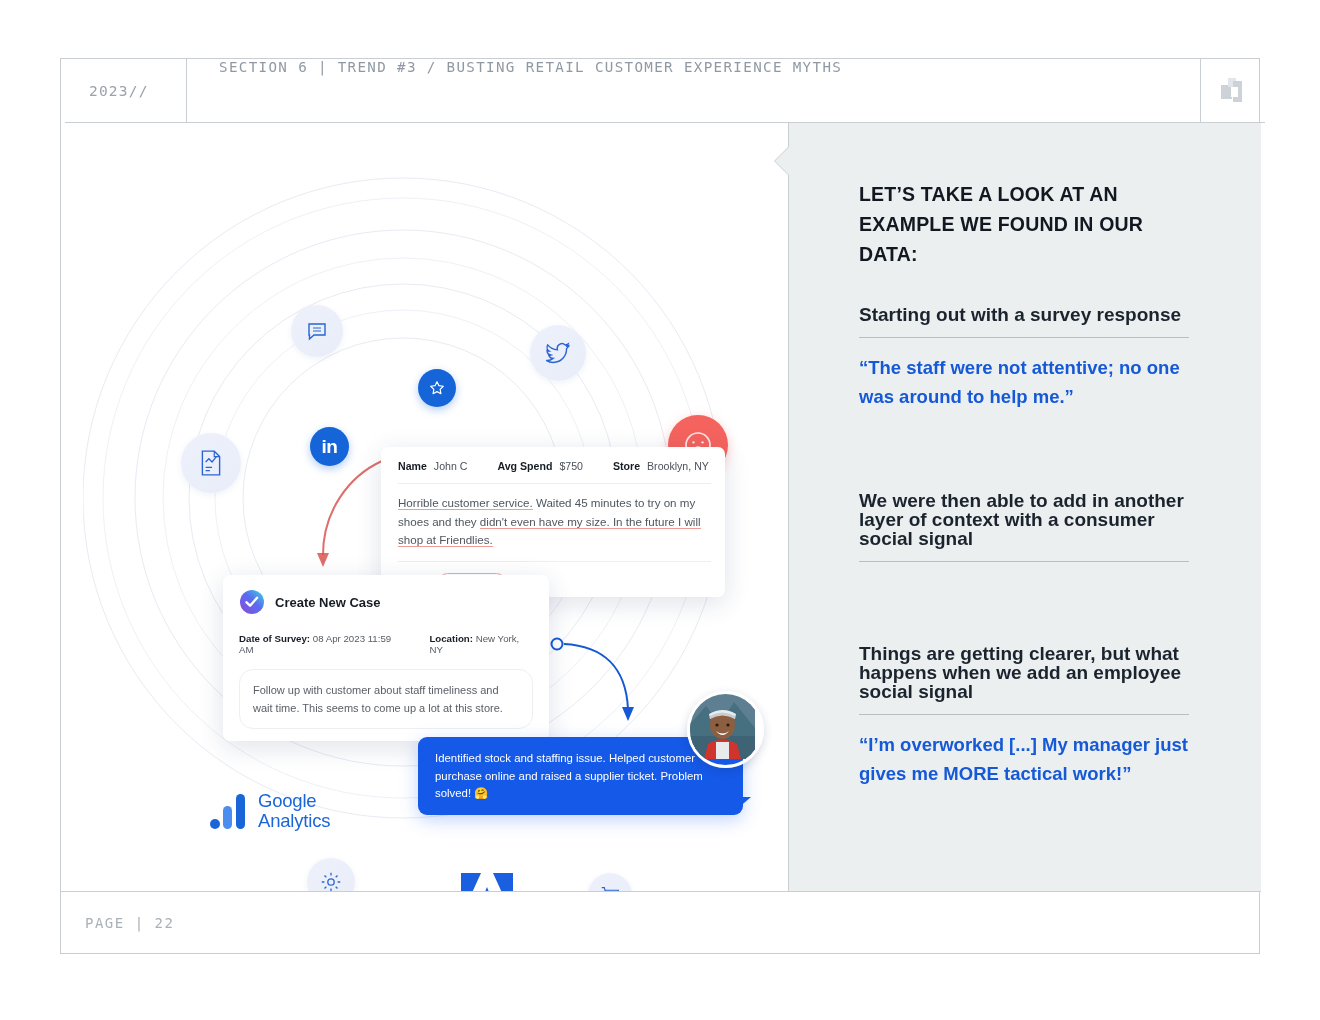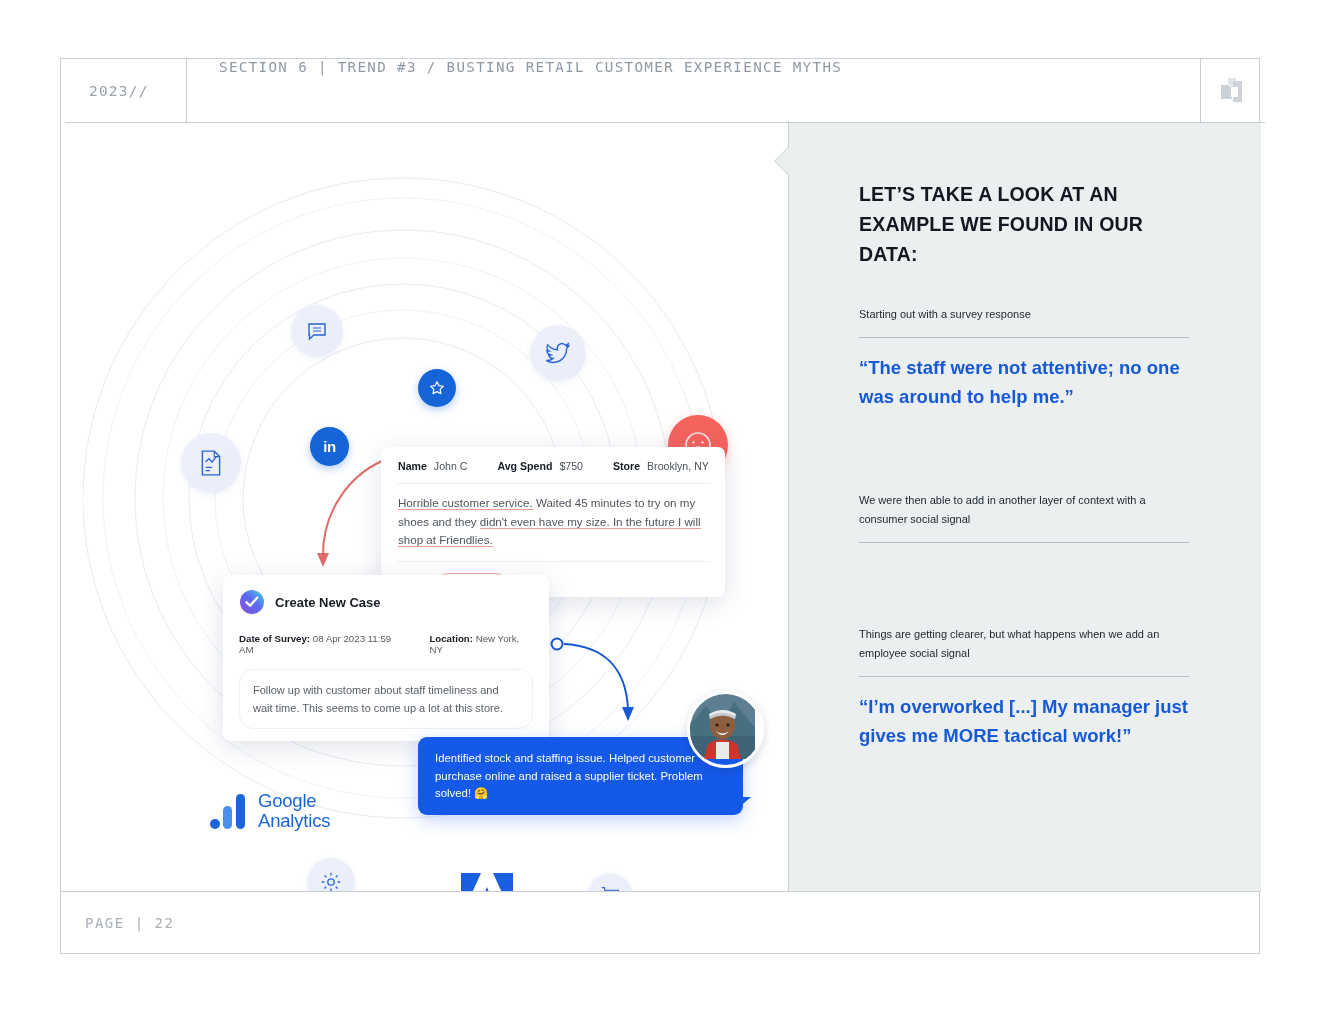--- a/index.html
+++ b/index.html
@@ -21,21 +21,21 @@
   .notch{position:absolute;left:-14px;top:24px;width:0;height:0;border-top:14px solid transparent;border-bottom:14px solid transparent;border-right:14px solid #eceff0;}
   .notch-o{position:absolute;left:-15px;top:23px;width:0;height:0;border-top:15px solid transparent;border-bottom:15px solid transparent;border-right:15px solid #c9ced3;}
 
   
   .ftr{position:absolute;left:0;bottom:0;width:1200px;height:62px;border-top:1px solid #c9ced3;box-sizing:border-box;display:flex;align-items:center;padding-left:24px;
        font-family:"DejaVu Sans Mono","Liberation Mono",monospace;font-size:14px;letter-spacing:1.5px;color:#a9b0b7;}
 
   
   .rp{position:absolute;left:70px;top:56px;width:330px;}
   .rp-head{font-size:19.5px;font-weight:700;line-height:30px;color:#111821;letter-spacing:.2px;}
-  .rp-lead{margin-top:36px;font-size:11px;font-weight:400;color:#1b242e;line-height:19px;}
+  .rp-lead{margin-top:36px;font-size:19px;font-weight:700;color:#1b242e;line-height:19px;}
   .rp-rule{margin-top:13px;border-top:1px solid #b9bfc4;}
   .rp-quote{margin-top:15px;font-size:18.5px;font-weight:700;line-height:29px;color:#1559d6;}
   .sp1{height:44px;} .sp2{height:46px;}
 
   
   .stage{position:absolute;left:22px;top:20px;width:690px;height:718px;}
   .orbitsvg{position:absolute;left:0;top:0;}
 
   .badge{position:absolute;border-radius:50%;display:flex;align-items:center;justify-content:center;box-sizing:border-box;}
   .badge-soft{background:linear-gradient(145deg,#eef1fb 0%,#e8edf9 100%);box-shadow:0 2px 6px rgba(40,70,140,.07);}
@@ -142,21 +142,21 @@
         </div>
         <div class="badge badge-red" style="left:585px;top:272px;width:60px;height:60px;">
           <svg width="32" height="32" viewBox="0 0 24 24" fill="none" stroke="#fce3e2" stroke-width="1.3">
             <circle cx="12" cy="12" r="9"></circle>
             <circle cx="8.6" cy="10" r=".9" fill="#fce3e2" stroke="none"></circle>
             <circle cx="15.4" cy="10" r=".9" fill="#fce3e2" stroke="none"></circle>
             <path d="M8 16c1-1.6 2.4-2.4 4-2.4s3 .8 4 2.4"></path>
           </svg>
         </div>
         <div class="badge badge-blue" style="left:227px;top:284px;width:39px;height:39px;">
-          <span style="color:#fff;font-size:15px;font-weight:700;letter-spacing:-.5px;">in</span>
+          <span style="color:#fff;font-size:19px;font-weight:700;letter-spacing:-.5px;">in</span>
         </div>
         <div class="badge badge-soft" style="left:98px;top:290px;width:60px;height:60px;">
           <svg width="26" height="28" viewBox="0 0 24 26" fill="none" stroke="#2a64d4" stroke-width="1.3">
             <path d="M4 2h11l5 5v17H4z"></path>
             <path d="M15 2v5h5" stroke-width="1.1"></path>
             <path d="M7 12l3-3 3 3 4-5" stroke-width="1.2"></path>
             <path d="M7 17h6M7 20h4" stroke-width="1.2"></path>
           </svg>
         </div>
         <div class="badge badge-soft" style="left:224px;top:715px;width:48px;height:48px;">

